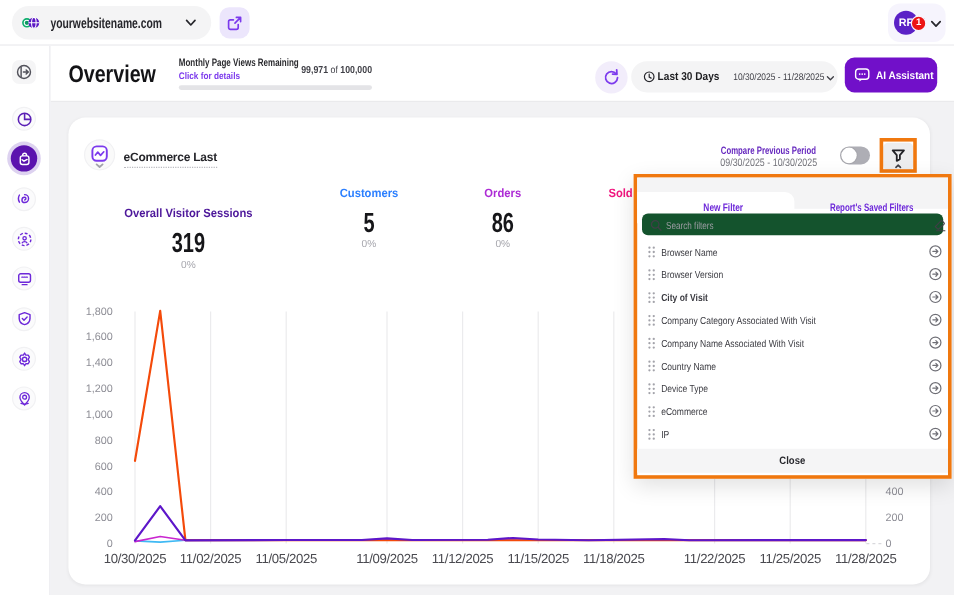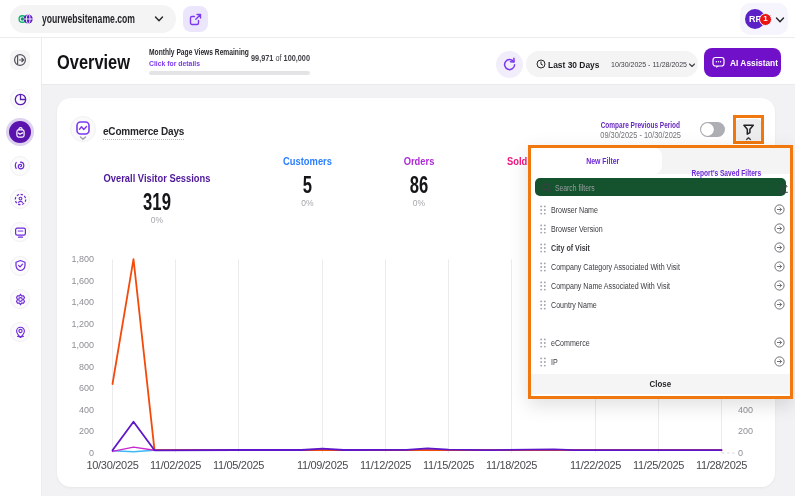--- a/index.html
+++ b/index.html
@@ -47,42 +47,42 @@
 
 .kpi { position:absolute; text-align:center; z-index:3; }
 .kpilabel { font-size:10px; font-weight:bold; white-space:nowrap; transform:scaleX(0.936); transform-origin:50% 50%; }
 .kpival { font-size:23px; font-weight:600; color:#161619; margin-top:5px; transform:scaleX(0.724); transform-origin:50% 50%; }
 .kpipct { font-size:8.5px; color:#a6a6ad; margin-top:-1px; }
 
 #chart { position:absolute; left:60px; top:250px; z-index:2; }
 
 #panel { position:absolute; left:528px; top:145px; width:265px; height:254px; background:#fff; border:3px solid #f0780f; box-shadow:0 6px 18px rgba(0,0,0,0.13); z-index:11; }
 #tabs { position:absolute; left:0; top:0; width:259px; height:26px; background:#f4f4f5; }
-#tab1 { position:absolute; left:0; top:0; width:131px; height:26px; background:#fff; border-radius:0 8px 8px 0; text-align:center; text-indent:7px; line-height:26px; font-size:9px; font-weight:bold; color:#6d28d9; }
+#tab1 { position:absolute; left:0; top:12px; width:131px; height:26px; background:#fff; border-radius:0 8px 8px 0; text-align:center; text-indent:7px; line-height:26px; font-size:9px; font-weight:bold; color:#6d28d9; }
 #tab2 { position:absolute; left:131px; top:12px; width:128px; height:26px; text-align:center; line-height:26px; font-size:9px; font-weight:bold; color:#6d28d9; }
 #searchbox { position:absolute; left:4px; top:30px; width:251px; height:18px; background:#14532d; border-radius:5px; }
 #searchbox span { position:absolute; left:20px; top:4.5px; font-size:8.5px; color:#9d9da4; transform:scaleX(0.8); transform-origin:0 50%; white-space:nowrap; }
 .frow { position:absolute; left:0; width:259px; height:19.1px; }
 .frow .lbl { position:absolute; left:19.5px; top:5px; font-size:8.5px; color:#3a3a40; transform:scaleX(0.835); transform-origin:0 50%; white-space:nowrap; }
 #closebar { position:absolute; left:0; top:226px; width:259px; height:20px; background:#f5f5f6; text-align:center; line-height:20px; font-size:9px; font-weight:bold; color:#26262b; }
 </style>
 </head>
 <body>
 <div id="page">
   <div id="content"></div>
   <div id="card"></div>
 
   <div id="kpiicon">
     <svg width="24" height="24" viewBox="0 0 24 24" style="position:absolute;left:0;top:0">
       <rect x="6" y="5" width="12" height="12" rx="3.5" fill="#fff" stroke="#7c3aed" stroke-width="1.6"></rect>
       <polyline points="8.5,12.2 10.5,9.8 12.8,12.5 15.5,9.5" fill="none" stroke="#7c3aed" stroke-width="1.4" stroke-linecap="round" stroke-linejoin="round"></polyline>
       <polyline points="9.5,20 12,22.2 14.5,20" fill="none" stroke="#a1a1aa" stroke-width="1.5" stroke-linecap="round" stroke-linejoin="round"></polyline>
     </svg>
   </div>
-  <div id="kpititle">eCommerce Days</div>
+  <div id="kpititle">eCommerce Last</div>
   <div id="cmp1">Compare Previous Period</div>
   <div id="cmp2">09/30/2025 - 10/30/2025</div>
   <div id="toggle">
       <div class="knob"></div>
     </div>
   <div id="filterbtn">
     <svg width="25" height="23" viewBox="0 0 25 23" style="position:absolute;left:0;top:0">
       <path d="M7.9 6.3 L17.3 6.3 L13.9 10.2 L13.9 13.6 L11.3 15.1 L11.3 10.2 Z" fill="none" stroke="#222226" stroke-width="1.5" stroke-linejoin="round"></path>
       <polyline points="10.6,20.4 12.5,18.7 14.4,20.4" fill="none" stroke="#3f3f46" stroke-width="1.4" stroke-linecap="round" stroke-linejoin="round"></polyline>
     </svg>
@@ -260,20 +260,37 @@
             <circle cx="3.2" cy="9.6" r="0.95"></circle>
             <circle cx="6.8" cy="9.6" r="0.95"></circle>
           </g>
       </svg>
       <div class="lbl">Country Name</div>
       <svg width="11" height="11" viewBox="0 0 11 11" style="position:absolute;left:243px;top:4px">
         <circle cx="5.5" cy="5.5" r="4.6" fill="none" stroke="#6f6f76" stroke-width="1"></circle>
         <path d="M3.4 5.5 h4 M5.9 3.8 L7.6 5.5 L5.9 7.2" fill="none" stroke="#6f6f76" stroke-width="1" stroke-linecap="round" stroke-linejoin="round"></path>
       </svg>
     </div>
+<div class="frow" style="top:166.1px;">
+      <svg width="10" height="12" viewBox="0 0 10 12" style="position:absolute;left:7px;top:4px">
+        <g fill="#a3a3aa">
+            <circle cx="3.2" cy="2.4" r="0.95"></circle>
+            <circle cx="6.8" cy="2.4" r="0.95"></circle>
+            <circle cx="3.2" cy="6" r="0.95"></circle>
+            <circle cx="6.8" cy="6" r="0.95"></circle>
+            <circle cx="3.2" cy="9.6" r="0.95"></circle>
+            <circle cx="6.8" cy="9.6" r="0.95"></circle>
+          </g>
+      </svg>
+      <div class="lbl">Device Type</div>
+      <svg width="11" height="11" viewBox="0 0 11 11" style="position:absolute;left:243px;top:4px">
+        <circle cx="5.5" cy="5.5" r="4.6" fill="none" stroke="#6f6f76" stroke-width="1"></circle>
+        <path d="M3.4 5.5 h4 M5.9 3.8 L7.6 5.5 L5.9 7.2" fill="none" stroke="#6f6f76" stroke-width="1" stroke-linecap="round" stroke-linejoin="round"></path>
+      </svg>
+    </div>
 <div class="frow" style="top:185.2px;">
       <svg width="10" height="12" viewBox="0 0 10 12" style="position:absolute;left:7px;top:4px">
         <g fill="#a3a3aa">
             <circle cx="3.2" cy="2.4" r="0.95"></circle>
             <circle cx="6.8" cy="2.4" r="0.95"></circle>
             <circle cx="3.2" cy="6" r="0.95"></circle>
             <circle cx="6.8" cy="6" r="0.95"></circle>
             <circle cx="3.2" cy="9.6" r="0.95"></circle>
             <circle cx="6.8" cy="9.6" r="0.95"></circle>
           </g>

